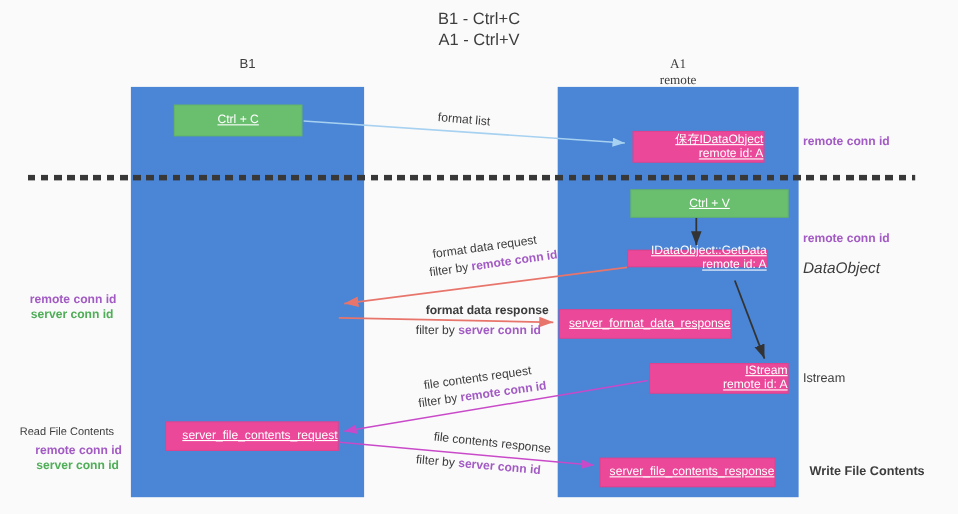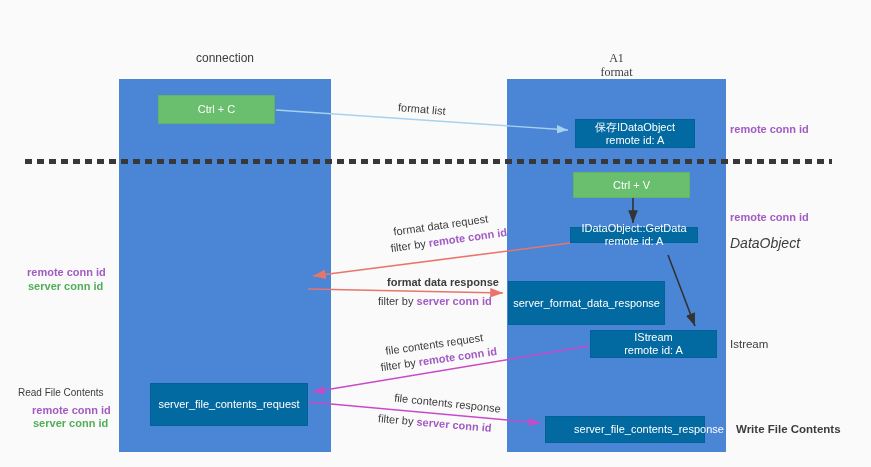--- a/index.html
+++ b/index.html
@@ -15,52 +15,56 @@
 
   .column{position:absolute;top:79px;height:373px;background:#4a85d6;}
   .column.left{left:119px;width:212px;}
   .column.right{left:507px;width:219px;}
 
   .dashed{position:absolute;left:25px;top:159px;width:807px;height:5px;
           background:repeating-linear-gradient(90deg,#383838 0 7px,transparent 7px 12px);}
 
   .node{position:absolute;display:flex;flex-direction:column;justify-content:center;
         align-items:center;color:#fff;font-size:11px;line-height:13px;text-align:center;
-        box-sizing:border-box;}
-  .node.orange{background:#0369a1;border:1px solid rgba(0,0,0,0.06);}
+        box-sizing:border-box;text-decoration:underline;}
+  .node.orange{background:#ec4899;border:1px solid rgba(0,0,0,0.06);align-items:flex-end;}
   .node.green{background:#6abf6e;border:1px solid rgba(0,0,0,0.06);}
 
   .n-ctrl-c{left:158px;top:95px;width:117px;height:29px;}
-  .n-ctrl-v{left:573px;top:172px;width:117px;height:26px;align-items:center;}
+  .n-ctrl-v{left:573px;top:172px;width:144px;height:26px;align-items:center;}
   .n-save{left:575px;top:119px;width:120px;height:29px;}
   .n-getdata{left:570px;top:227px;width:128px;height:16px;}
   .n-fmt-req{left:152px;top:266px;width:155px;height:28px;}
-  .n-fmt-resp{left:508px;top:281px;width:157px;height:44px;}
+  .n-fmt-resp{left:508px;top:281px;width:157px;height:27px;}
   .n-istream{left:590px;top:330px;width:127px;height:28px;}
-  .n-file-req{left:150px;top:383px;width:158px;height:43px;}
+  .n-file-req{left:150px;top:383px;width:158px;height:27px;}
   .n-file-resp{left:545px;top:416px;width:160px;height:27px;padding-left:48px;}
 
   .lbl{position:absolute;font-size:11px;color:#3c3c3c;white-space:nowrap;}
   .purple{color:#a35bc4;font-weight:bold;}
   .greent{color:#4fae57;font-weight:bold;}
 
   .svg-overlay{position:absolute;left:0;top:0;width:871px;height:467px;pointer-events:none;}
 </style>
 </head>
 <body>
 
 <div class="stage">
 
+  <div class="title">
+    <div>B1 - Ctrl+C</div>
+    <div>A1 - Ctrl+V</div>
+  </div>
 
   <div class="col-header left">
-    <div>connection</div>
+    <div>B1</div>
   </div>
   <div class="col-header right">
     <div>A1</div>
-    <div>format</div>
+    <div>remote</div>
   </div>
 
   <div class="column left"></div>
   <div class="column right"></div>
 
   <div class="dashed"></div>
 
   <svg class="svg-overlay" viewBox="0 0 871 467">
     <defs>
       <marker id="m-blue" markerWidth="9" markerHeight="8" refX="8" refY="3" orient="auto">

